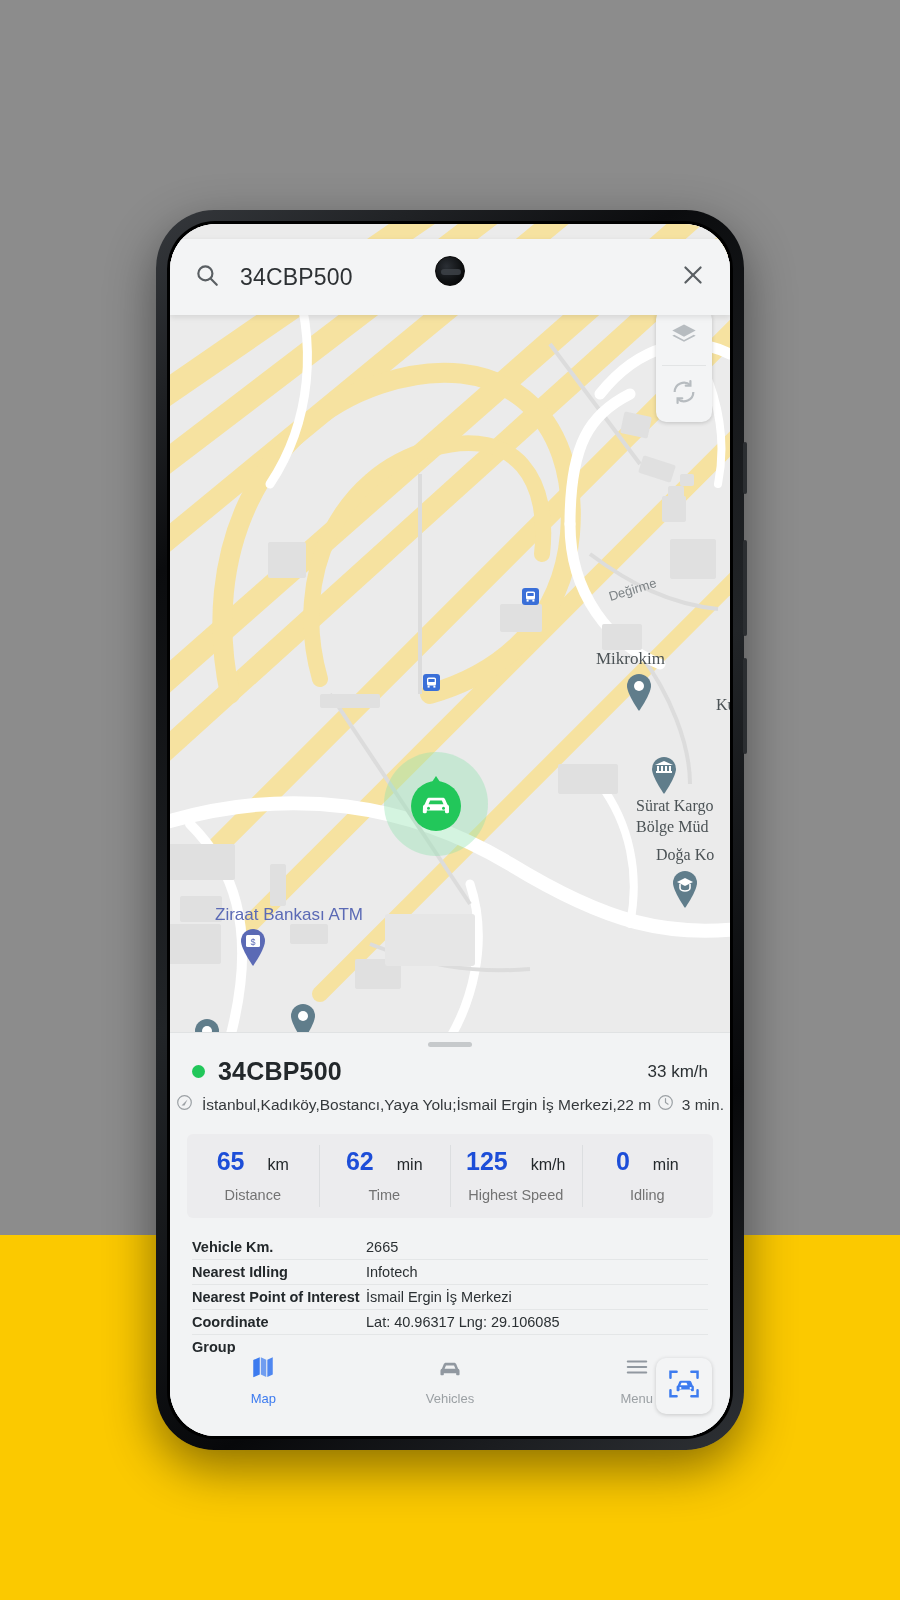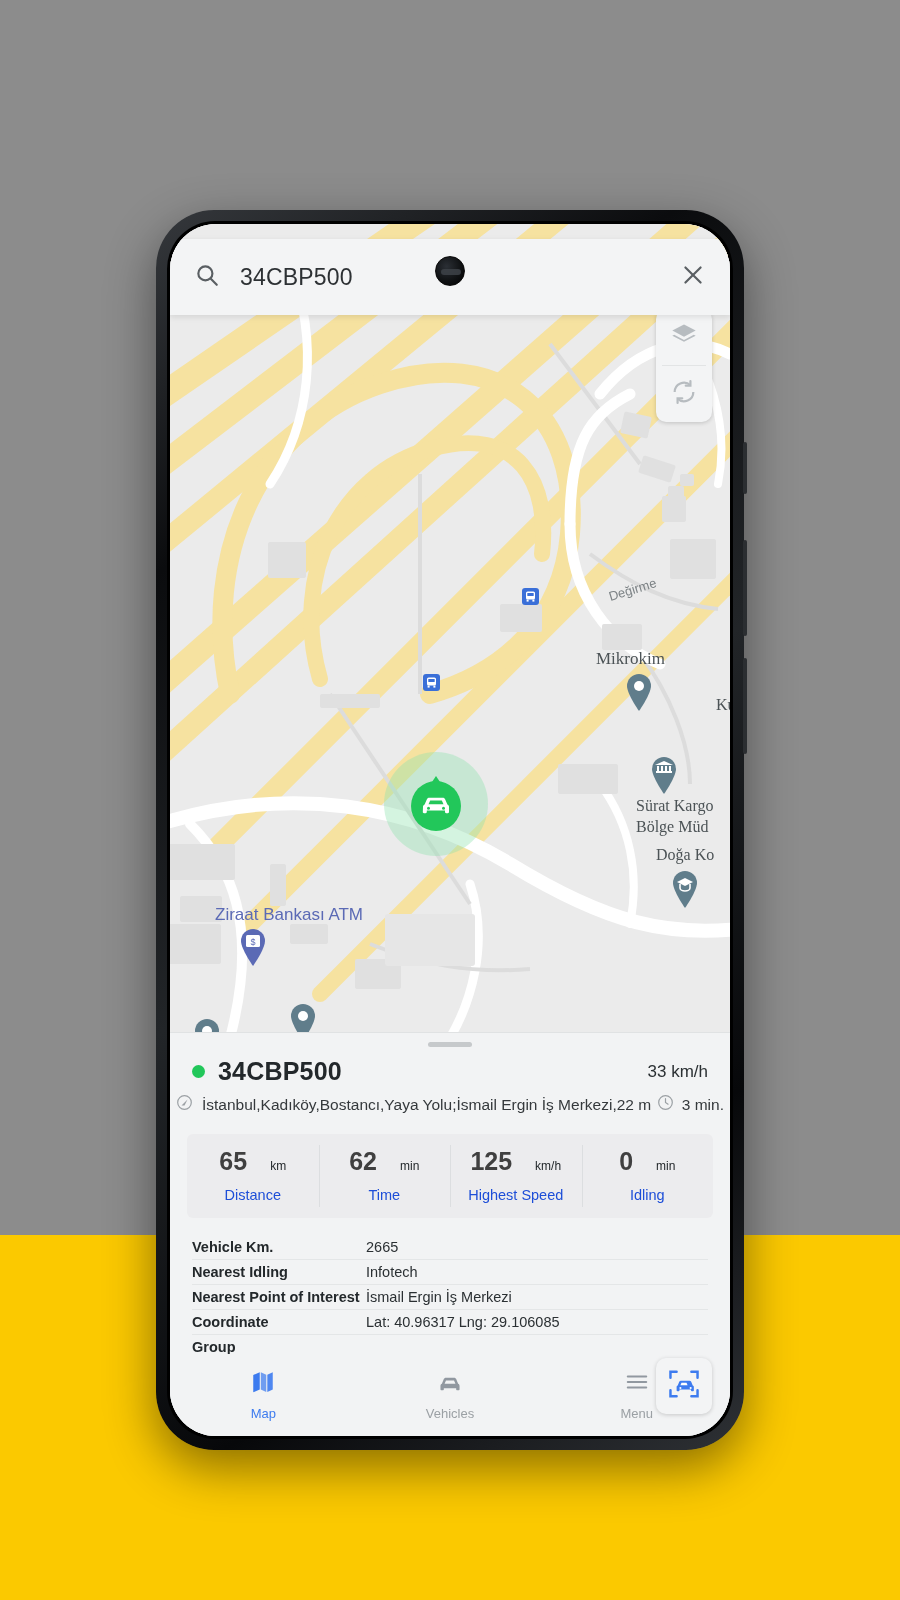--- a/index.html
+++ b/index.html
@@ -102,33 +102,33 @@
   #dur-text { font-size:15.5px; color:#35393c; margin-left:8px; }
 
   #stats {
     margin:19px 17px 0; background:#ececee; border-radius:6px;
     display:flex; height:84px;
   }
   .stat { flex:1; display:flex; flex-direction:column; align-items:center; justify-content:center; position:relative; }
   .stat + .stat:before {
     content:""; position:absolute; left:0; top:11px; bottom:11px; width:1px; background:#dcdee0;
   }
-  .stat .val { font-size:25px; font-weight:bold; color:#404040; line-height:1; }
-  .stat .unit { font-size:12px; font-weight:normal; color:#23282b; margin-left:23px; }
-  .stat .lbl { font-size:14.5px; color:#1d4ed8; margin-top:13px; text-align:center; line-height:1.15; }
+  .stat .val { font-size:25px; font-weight:bold; color:#1d4ed8; line-height:1; }
+  .stat .unit { font-size:16px; font-weight:normal; color:#23282b; margin-left:23px; }
+  .stat .lbl { font-size:14.5px; color:#737373; margin-top:13px; text-align:center; line-height:1.15; }
 
   #detail-table { margin:17px 22px 0; }
   .drow { display:flex; padding:4px 0 4px; border-bottom:1px solid #e4e6e7; }
   .dkey { width:174px; font-size:14.5px; font-weight:bold; color:#23282b; }
   .dval { font-size:14.5px; color:#2b3033; }
 
   
   #bottomnav {
     position:absolute; left:0; bottom:0; width:100%; height:82px;
-    background:#f2f3f4; display:flex; align-items:center; padding-bottom:0;
+    background:#f2f3f4; display:flex; align-items:flex-start; padding-bottom:0;
   }
   .navitem { flex:1; display:flex; flex-direction:column; align-items:center; gap:7px; }
   .navitem .nlbl { font-size:13px; color:#9ba0a4; }
   .navitem.active .nlbl { color:#3d7bef; }
 </style>
 </head>
 <body>
 
 <div id="backdrop-top"></div>
 <div id="backdrop-bottom"></div>

